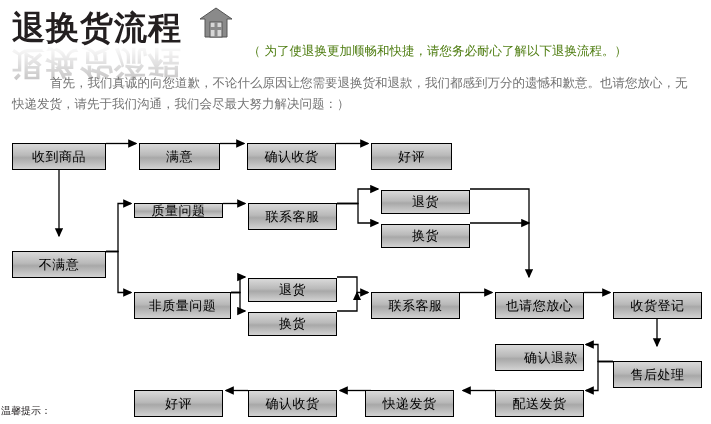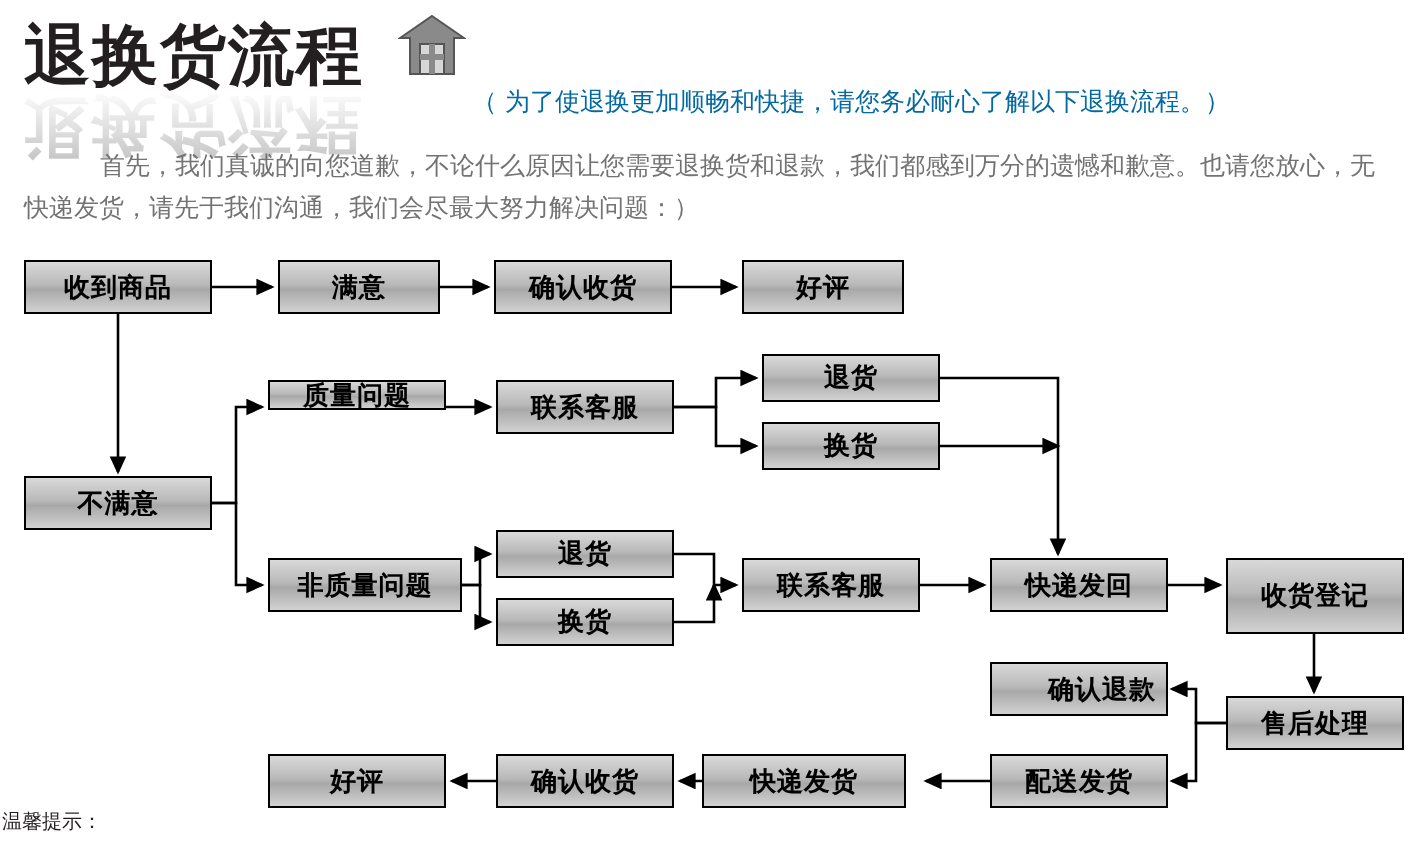--- a/index.html
+++ b/index.html
@@ -24,43 +24,44 @@
     font-size:33px;font-weight:bold;letter-spacing:1px;
     color:#231f20;
     transform:scaleY(-1);
     opacity:.30;
     -webkit-mask-image:linear-gradient(to top, rgba(0,0,0,0) 10%, rgba(0,0,0,.9) 95%);
     mask-image:linear-gradient(to top, rgba(0,0,0,0) 10%, rgba(0,0,0,.9) 95%);
     pointer-events:none;
   }
   .house-icon{position:absolute;left:199px;top:6px;width:34px;height:34px;}
   .header-note{
-    position:absolute;left:236px;top:43px;
-    font-size:12.5px;color:#0369a1;white-space:nowrap;
+    position:absolute;left:248px;top:43px;
+    font-size:12.5px;color:#4d7c0f;white-space:nowrap;
   }
 
   
   .para{
     position:absolute;left:12px;top:72px;width:690px;
     font-size:12.5px;line-height:21px;color:#737373;
   }
   .para .ln{display:block;}
   .para .ln1{text-indent:38px;}
 
   
   .box{
     position:absolute;
     box-sizing:border-box;
     border:1px solid #000;
     background:linear-gradient(to bottom,#d9d9d9 0%,#b9b9b9 45%,#a8a8a8 55%,#d2d2d2 100%);
     color:#000;
     font-size:13px;
-    font-weight:bold;
+    font-weight:normal;
     display:flex;align-items:center;justify-content:center;
     letter-spacing:.5px;
+    margin-top:13px;
   }
 
   .footer-note{
     position:absolute;left:1px;top:404px;
     font-size:10px;color:#231f20;
   }
 
   svg.lines{position:absolute;left:0;top:0;width:711px;height:424px;pointer-events:none;}
 </style>
 </head>
@@ -144,23 +145,23 @@
   <div class="box" style="left:248px;top:190px;width:89px;height:27px;">联系客服</div>
   <div class="box" style="left:381px;top:177px;width:89px;height:24px;">退货</div>
   <div class="box" style="left:381px;top:211px;width:89px;height:24px;">换货</div>
 
   <div class="box" style="left:134px;top:279px;width:97px;height:27px;">非质量问题</div>
   <div class="box" style="left:12px;top:238px;width:94px;height:27px;">不满意</div>
   <div class="box" style="left:248px;top:265px;width:89px;height:24px;">退货</div>
   <div class="box" style="left:248px;top:299px;width:89px;height:24px;">换货</div>
 
   <div class="box" style="left:371px;top:279px;width:89px;height:27px;">联系客服</div>
-  <div class="box" style="left:495px;top:279px;width:89px;height:27px;">快递发回</div>
-  <div class="box" style="left:613px;top:279px;width:89px;height:38px;">收货登记</div>
+  <div class="box" style="left:495px;top:279px;width:89px;height:27px;">也请您放心</div>
+  <div class="box" style="left:613px;top:279px;width:89px;height:27px;">收货登记</div>
   <div class="box" style="left:495px;top:331px;width:89px;height:27px;padding-left:23px;">确认退款</div>
   <div class="box" style="left:613px;top:348px;width:89px;height:27px;">售后处理</div>
   <div class="box" style="left:495px;top:377px;width:89px;height:27px;">配送发货</div>
-  <div class="box" style="left:351px;top:377px;width:102px;height:27px;">快递发货</div>
+  <div class="box" style="left:365px;top:377px;width:89px;height:27px;">快递发货</div>
   <div class="box" style="left:248px;top:377px;width:89px;height:27px;">确认收货</div>
   <div class="box" style="left:134px;top:377px;width:89px;height:27px;">好评</div>
 
   <div class="footer-note">温馨提示：</div>
 </div>
 
 </body></html>

